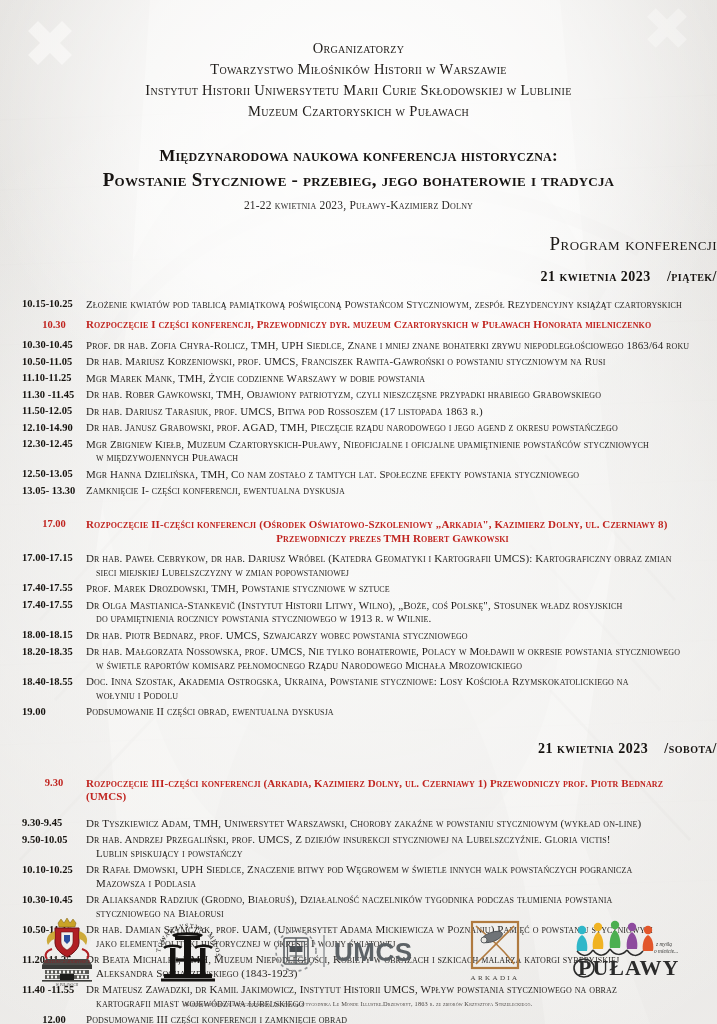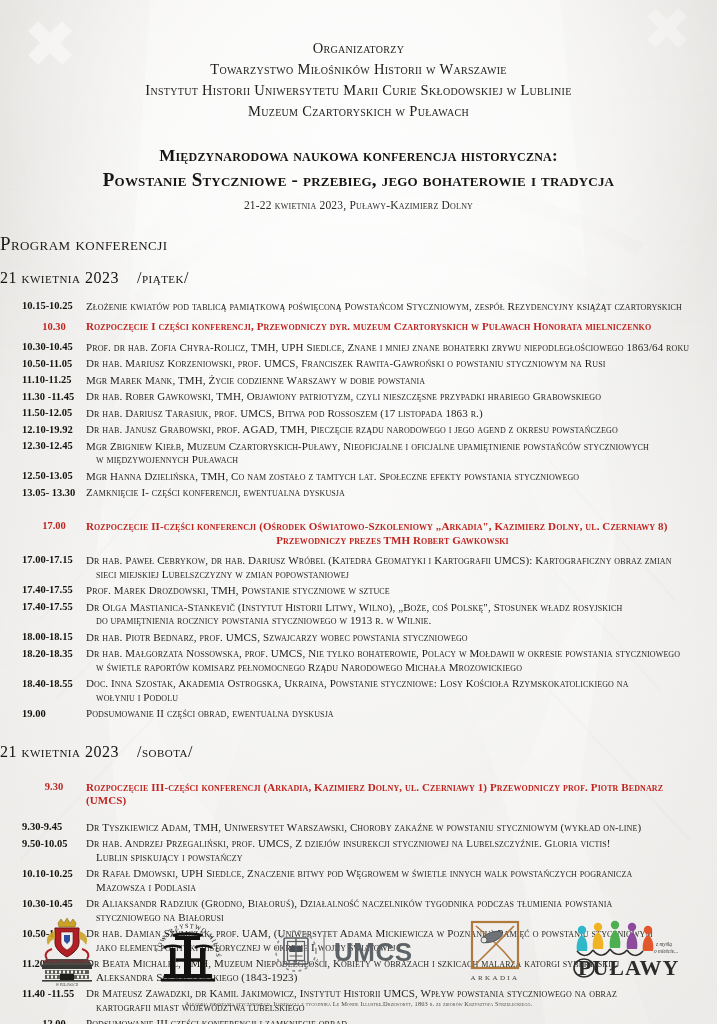--- a/index.html
+++ b/index.html
@@ -71,32 +71,32 @@
   .mt-2 { font-size: 19px; line-height: 1.35; }
   .subtitle {
     text-align: center;
     font-variant: small-caps;
     font-size: 11.5px;
     color: #2c2927;
     padding-top: 6px;
     letter-spacing: 0.2px;
   }
   .program-head {
-    text-align: left;
+    text-align: right;
     font-variant: small-caps;
     font-size: 19px;
     color: #1d1a17;
     padding-top: 22px;
     letter-spacing: 0.4px;
   }
   .day-head {
-    text-align: left;
-    font-variant: small-caps;
-    font-weight: normal;
-    font-size: 16px;
+    text-align: right;
+    font-variant: small-caps;
+    font-weight: bold;
+    font-size: 14px;
     color: #15120f;
     letter-spacing: 0.5px;
   }
   .day-head .slash { letter-spacing: 0.5px; }
 
   
   .schedule { padding: 0 18px 0 22px; }
   .row {
     display: flex;
     align-items: flex-start;
@@ -278,21 +278,21 @@
         <div class="time">11.30 -11.45</div>
         <div class="desc">Dr hab. Rober Gawkowski, TMH, Objawiony patriotyzm, czyli nieszczęsne przypadki hrabiego Grabowskiego</div>
       </div>
       <div style="height:3px"></div>
       <div class="row">
         <div class="time">11.50-12.05</div>
         <div class="desc">Dr hab. Dariusz Tarasiuk, prof. UMCS, Bitwa pod Rossoszem (17 listopada 1863 r.)</div>
       </div>
       <div style="height:3px"></div>
       <div class="row">
-        <div class="time">12.10-19.92</div>
+        <div class="time">12.10-14.90</div>
         <div class="desc">Dr hab. Janusz Grabowski, prof. AGAD, TMH, Pieczęcie rządu narodowego i jego agend z okresu powstańczego</div>
       </div>
       <div style="height:3px"></div>
       <div class="row">
         <div class="time">12.30-12.45</div>
         <div class="desc">
           <span>Mgr Zbigniew Kiełb, Muzeum Czartoryskich-Puławy, Nieoficjalne i oficjalne upamiętnienie powstańców styczniowych</span>
           <span class="cont">w  międzywojennych Puławach</span>
         </div>
       </div>

